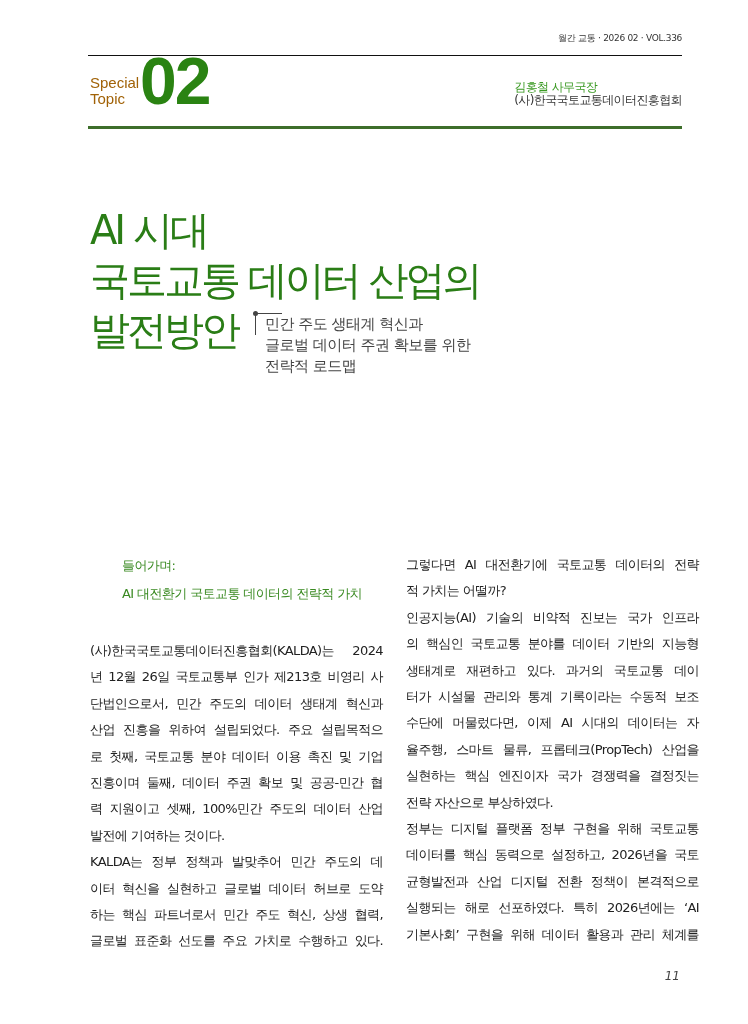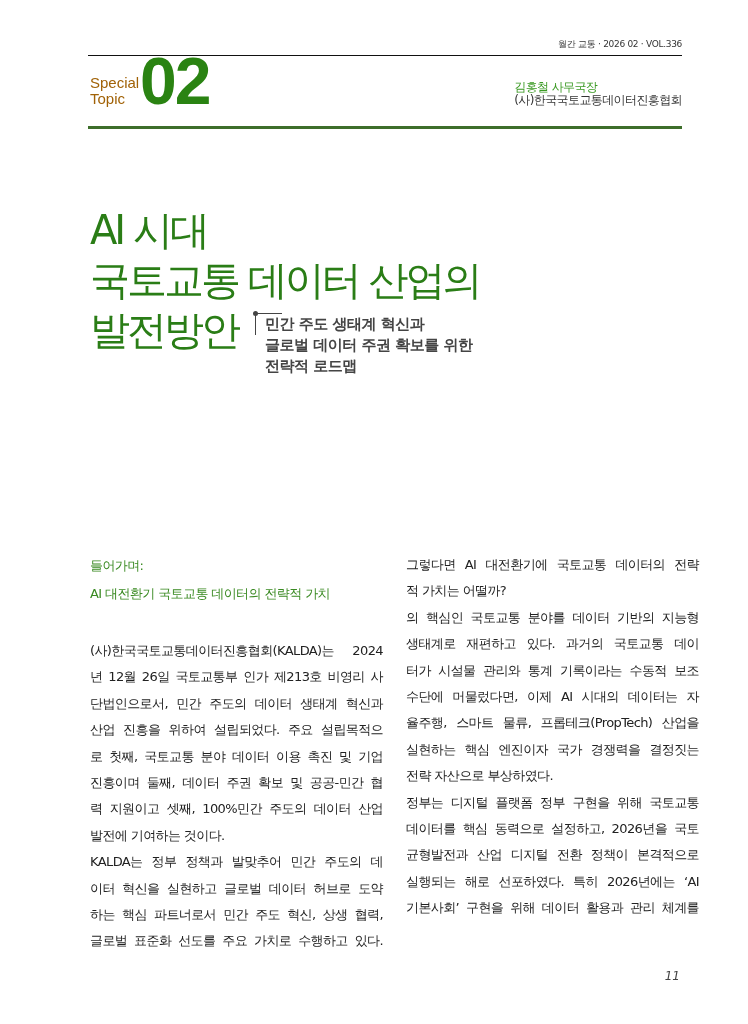--- a/index.html
+++ b/index.html
@@ -1,20 +1,20 @@
 <!DOCTYPE html>
 <html><head>
   <meta charset="utf-8">
   <style>
     * { margin: 0; padding: 0; box-sizing: border-box; }
     html, body { width: 748px; height: 1024px; background: #ffffff; overflow: hidden; }
     body { position: relative; font-family: "DejaVu Sans", "Liberation Sans", sans-serif; color: #222; }
 
     .header-meta {
-      position: absolute; right: 66px; top: 38px;
+      position: absolute; right: 66px; top: 32px;
       font-size: 9px; color: #333; letter-spacing: -0.3px;
     }
     .top-rule {
       position: absolute; left: 88px; top: 55px; width: 594px; height: 1px; background: #111;
     }
     .special {
       position: absolute; left: 90px; top: 75px;
       font-family: "Liberation Sans", sans-serif; font-size: 15px; line-height: 16px; color: #a16207;
     }
     .special span { display: block; }
@@ -40,27 +40,27 @@
     }
     .title span { display: block; }
     .subtitle-wrap { position: absolute; left: 255px; top: 312px; }
     .sub-marker-h { position: absolute; left: 0; top: 1px; width: 27px; height: 1px; background: #444; }
     .sub-marker-v { position: absolute; left: 0; top: 1px; width: 1px; height: 22px; background: #444; }
     .sub-marker-dot { position: absolute; left: -2px; top: -1px; width: 5px; height: 5px; border-radius: 50%; background: #444; }
     .subtitle {
       position: absolute; left: 10px; top: 2px; width: 260px;
       font-size: 15px; line-height: 21px; color: #444; letter-spacing: -0.5px;
     }
-    .subtitle span { display: block; white-space: nowrap; font-weight: bold; }
+    .subtitle span { display: block; white-space: nowrap; }
 
     .col { position: absolute; top: 552px; width: 293px; }
     .col-left { left: 90px; }
     .col-right { left: 406px; }
     .intro-label {
-      font-size: 13px; line-height: 28px; color: #3a8a22; letter-spacing: -0.6px;
+      font-size: 13px; line-height: 28px; color: #3a8a22; letter-spacing: -0.6px; margin-left: 32px;
     }
     .intro-label span { display: block; white-space: nowrap; }
     .para {
       font-size: 13px; line-height: 26.4px; color: #222; letter-spacing: -0.6px; text-align: justify;
     }
     .para span.line { display: block; white-space: nowrap; text-align-last: justify; text-align: justify; }
     .para span.line.last { text-align-last: left; }
     .gap { height: 30px; }
 
     .page-num {
@@ -125,20 +125,21 @@
     <span class="line">글로벌 표준화 선도를 주요 가치로 수행하고 있다.</span>
   </div>
 </div>
 
 <div class="col col-right">
   <div class="para">
     <span class="line">그렇다면 AI 대전환기에 국토교통 데이터의 전략</span>
     <span class="line last">적 가치는 어떨까?</span>
   </div>
   <div class="para">
+    <span class="line">인공지능(AI) 기술의 비약적 진보는 국가 인프라</span>
     <span class="line">의 핵심인 국토교통 분야를 데이터 기반의 지능형</span>
     <span class="line">생태계로 재편하고 있다. 과거의 국토교통 데이</span>
     <span class="line">터가 시설물 관리와 통계 기록이라는 수동적 보조</span>
     <span class="line">수단에 머물렀다면, 이제 AI 시대의 데이터는 자</span>
     <span class="line">율주행, 스마트 물류, 프롭테크(PropTech) 산업을</span>
     <span class="line">실현하는 핵심 엔진이자 국가 경쟁력을 결정짓는</span>
     <span class="line last">전략 자산으로 부상하였다.</span>
   </div>
   <div class="para">
     <span class="line">정부는 디지털 플랫폼 정부 구현을 위해 국토교통</span>

